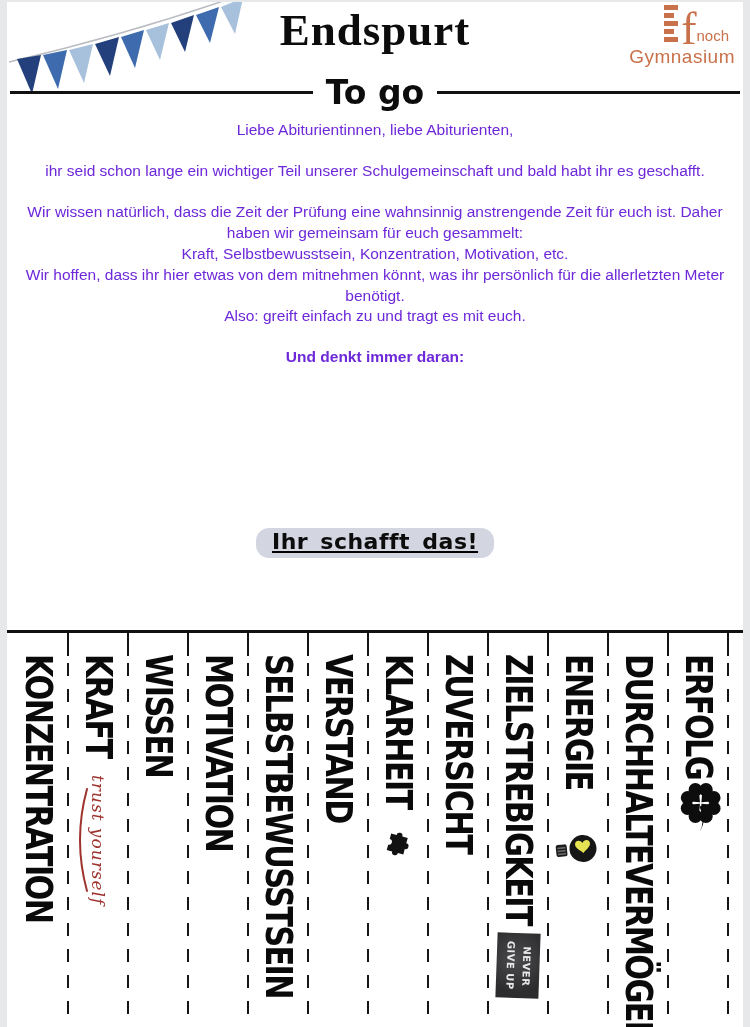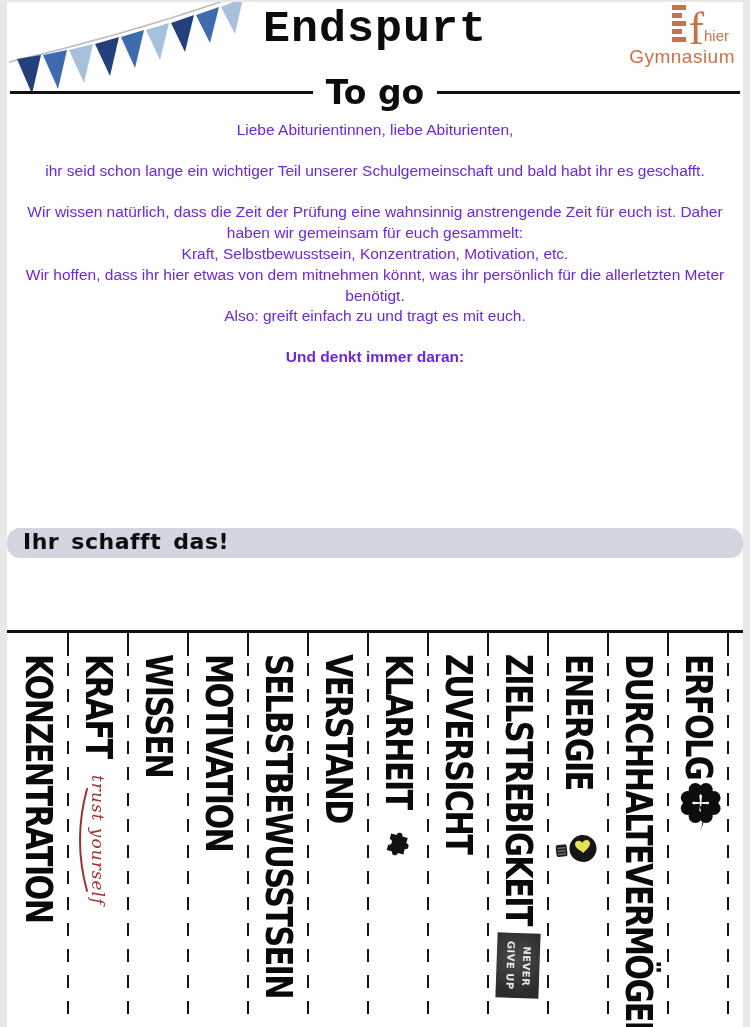--- a/index.html
+++ b/index.html
@@ -9,21 +9,21 @@
     font-family:"Liberation Sans",sans-serif;
   }
   .page{
     position:absolute;left:7px;top:2px;width:736px;height:1025px;
     background:#ffffff;overflow:hidden;
   }
   
   .bunting{position:absolute;left:0;top:0;}
   .title{
     position:absolute;left:0;top:2px;width:100%;text-align:center;
-    font-family:Liberation Mono, monospace;font-weight:bold;font-size:45px;
+    font-family:Liberation Serif, serif;font-weight:bold;font-size:45px;
     color:#0c0c0c;letter-spacing:1px;
   }
   .logo{position:absolute;top:3px;right:8px;color:#c9714a;}
   .logo-top{display:flex;align-items:flex-end;justify-content:flex-end;margin-right:6px;}
   .logo-bars{display:flex;flex-direction:column;gap:3px;margin-right:3px;margin-bottom:3px;}
   .logo-bars i{display:block;height:5px;background:#c9714a;}
   .logo-bars i:nth-child(odd){width:14px;}
   .logo-bars i:nth-child(even){width:10px;}
   .logo-f{font-family:"Liberation Serif",serif;font-size:46px;line-height:0.72;}
   .logo-rest{font-size:15px;line-height:1;padding-bottom:2px;}
@@ -39,21 +39,21 @@
   
   .letter{
     position:absolute;top:118px;left:14px;right:14px;text-align:center;
     font-size:15.5px;line-height:1.35;color:#6d28d9;
   }
   .letter p{margin:0 0 20px 0;white-space:pre-line;}
   .letter p.bold{font-weight:bold;margin-bottom:12px;}
   
   .highlights{
     position:absolute;top:526px;left:0;width:100%;
-    display:flex;flex-direction:column;gap:12px;
+    display:flex;flex-direction:column;align-items:center;gap:12px;text-decoration:underline;
   }
   .badge{
     background:#d3d6e1;border-radius:13px;padding:1px 16px 4px 16px;
     font-family:"DejaVu Sans",sans-serif;font-weight:bold;font-size:22px;
     color:#0c0c0c;letter-spacing:0.5px;word-spacing:4px;
   }
   
   .cutline{position:absolute;top:628px;left:0;width:100%;height:3px;background:#111;}
   .tabs{
     position:absolute;top:631px;left:1px;width:720px;bottom:0;
@@ -118,21 +118,21 @@
   <div class="logo">
     <div class="logo-top">
       <div class="logo-bars">
         <i></i>
           <i></i>
           <i></i>
           <i></i>
           <i></i>
       </div>
       <span class="logo-f">f</span>
-      <span class="logo-rest">hier</span>
+      <span class="logo-rest">noch</span>
     </div>
     <div class="logo-line2">Gymnasium</div>
   </div>
 
   <div class="togo-row">
     <div class="togo-line"></div>
     <div class="togo-text">To go</div>
     <div class="togo-line"></div>
   </div>
 

